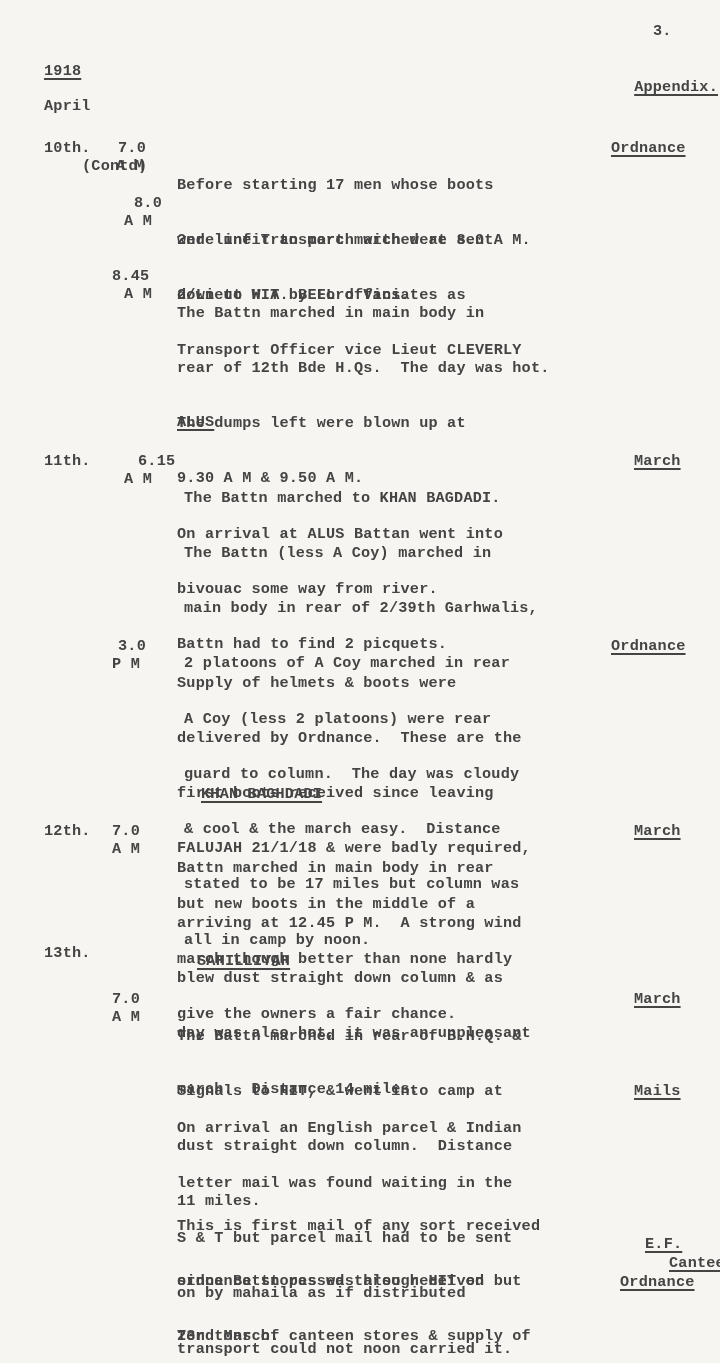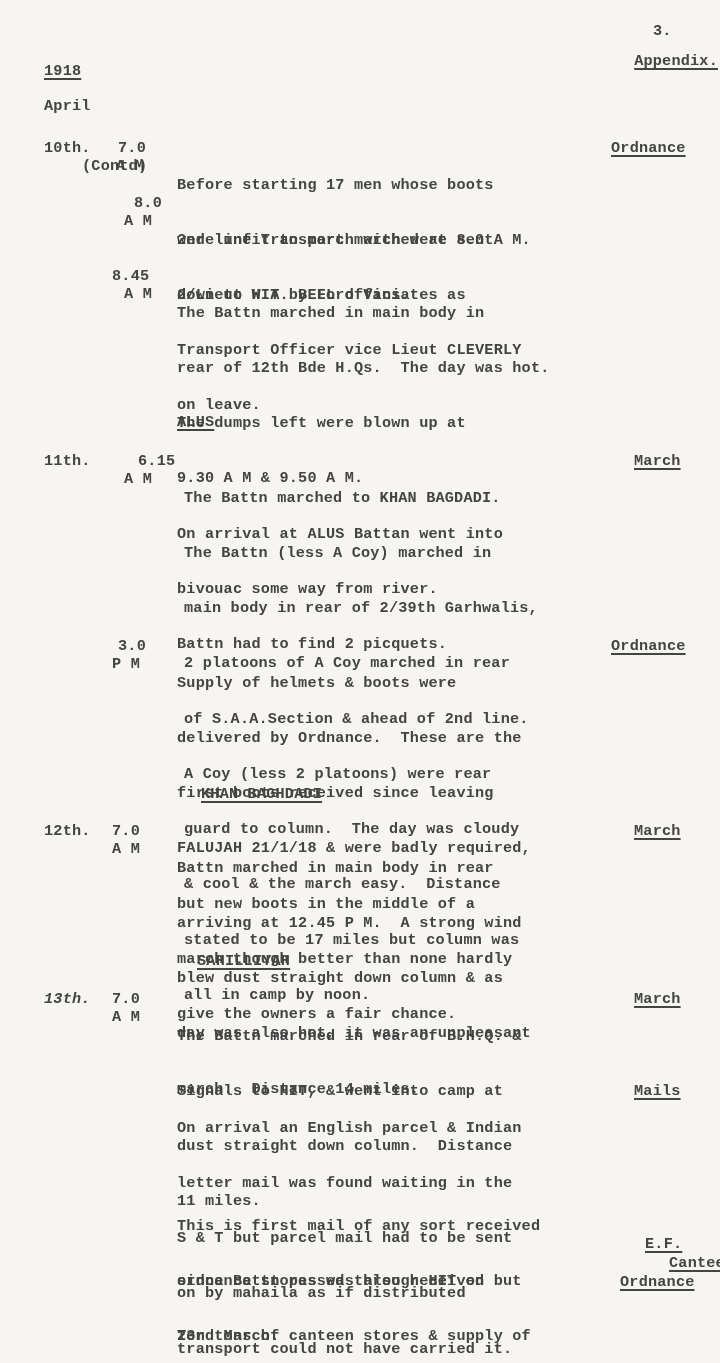--- a/index.html
+++ b/index.html
@@ -24,42 +24,41 @@
   .col-text { left: 177px; }
   .line { display: block; white-space: pre; }
 </style>
 </head>
 <body>
 
 <div class="page">
 
   <div class="t" style="left:653px; top:22px;">3.</div>
   <div class="t u" style="left:44px; top:62px;">1918</div>
-  <div class="t u" style="right:2px; top:52px;">Appendix.</div>
+  <div class="t u" style="right:2px; top:78px;">Appendix.</div>
   <div class="t" style="left:44px; top:97px;">April</div>
 
   <div class="t" style="left:44px; top:139px;">10th.</div>
   <div class="t" style="left:50px; top:157px;margin-left:32px;">(Contd)</div>
 
   <div class="t" style="left:118px; top:139px;">7.0</div>
   <div class="t" style="left:116px; top:157px;">A M</div>
   <div class="t col-text" style="top:139px;">
     <span class="line">Before starting 17 men whose boots</span>
     <span class="line">were unfit to march with were sent</span>
     <span class="line">down to HIT by Ford Vans.</span>
   </div>
   <div class="t u" style="left:611px; top:139px;">Ordnance</div>
 
   <div class="t" style="left:134px; top:194px;">8.0</div>
   <div class="t" style="left:124px; top:212px;">A M</div>
   <div class="t col-text" style="top:194px;">
     <span class="line">2nd line Transport marched at 8.0 A M.</span>
     <span class="line">2/Lieut W.A. BELL officiates as</span>
     <span class="line">Transport Officer vice Lieut CLEVERLY</span>
-    <span class="line">on leave.</span>
   </div>
 
   <div class="t" style="left:112px; top:267px;">8.45</div>
   <div class="t" style="left:124px; top:285px;">A M</div>
   <div class="t col-text" style="top:267px;">
     <span class="line">The Battn marched in main body in</span>
     <span class="line">rear of 12th Bde H.Qs.  The day was hot.</span>
     <span class="line">The dumps left were blown up at</span>
     <span class="line">9.30 A M &amp; 9.50 A M.</span>
     <span class="line">On arrival at ALUS Battan went into</span>
@@ -70,21 +69,20 @@
   <div class="t u" style="left:177px; top:413px;">ALUS</div>
 
   <div class="t" style="left:44px; top:452px;">11th.</div>
   <div class="t" style="left:112px; top:452px;margin-left:26px;">6.15</div>
   <div class="t" style="left:124px; top:470px;">A M</div>
   <div class="t col-text" style="top:452px;margin-left:7px;">
     <span class="line">The Battn marched to KHAN BAGDADI.</span>
     <span class="line">The Battn (less A Coy) marched in</span>
     <span class="line">main body in rear of 2/39th Garhwalis,</span>
     <span class="line">2 platoons of A Coy marched in rear</span>
-    <span class="line">of S.A.A.Section &amp; ahead of 2nd line.</span>
     <span class="line">A Coy (less 2 platoons) were rear</span>
     <span class="line">guard to column.  The day was cloudy</span>
     <span class="line">&amp; cool &amp; the march easy.  Distance</span>
     <span class="line">stated to be 17 miles but column was</span>
     <span class="line">all in camp by noon.</span>
   </div>
   <div class="t u" style="left:634px; top:452px;">March</div>
 
   <div class="t" style="left:118px; top:637px;">3.0</div>
   <div class="t" style="left:112px; top:655px;">P M</div>
@@ -108,37 +106,37 @@
     <span class="line">Battn marched in main body in rear</span>
     <span class="line">arriving at 12.45 P M.  A strong wind</span>
     <span class="line">blew dust straight down column &amp; as</span>
     <span class="line">day was also hot, it was an unpleasant</span>
     <span class="line">march.  Distance 14 miles.</span>
   </div>
   <div class="t u" style="left:634px; top:822px;">March</div>
 
   <div class="t u" style="left:177px; top:952px;padding-left:20px;">SAHILLIYAH</div>
 
-  <div class="t" style="left:44px; top:990px;font-style:italic;">13th.</div>
+  <div class="t" style="left:44px; top:944px;">13th.</div>
   <div class="t" style="left:112px; top:990px;">7.0</div>
   <div class="t" style="left:112px; top:1008px;">A M</div>
   <div class="t col-text" style="top:990px;">
     <span class="line">The Battn marched in rear of B.H.Q. &amp;</span>
     <span class="line">Signals to HIT, &amp; went into camp at</span>
     <span class="line">dust straight down column.  Distance</span>
     <span class="line">11 miles.</span>
   </div>
   <div class="t u" style="left:634px; top:990px;">March</div>
 
   <div class="t col-text" style="top:1082px;">
     <span class="line">On arrival an English parcel &amp; Indian</span>
     <span class="line">letter mail was found waiting in the</span>
     <span class="line">S &amp; T but parcel mail had to be sent</span>
     <span class="line">on by mahaila as if distributed</span>
-    <span class="line">transport could not have carried it.</span>
+    <span class="line">transport could not noon carried it.</span>
   </div>
   <div class="t u" style="left:634px; top:1082px;">Mails</div>
 
   <div class="t col-text" style="top:1180px;">
     <span class="line">This is first mail of any sort received</span>
     <span class="line">since Battn passed through HIT on</span>
     <span class="line">23rd March.</span>
   </div>
 
   <div class="t col-text" style="top:1235px;">

